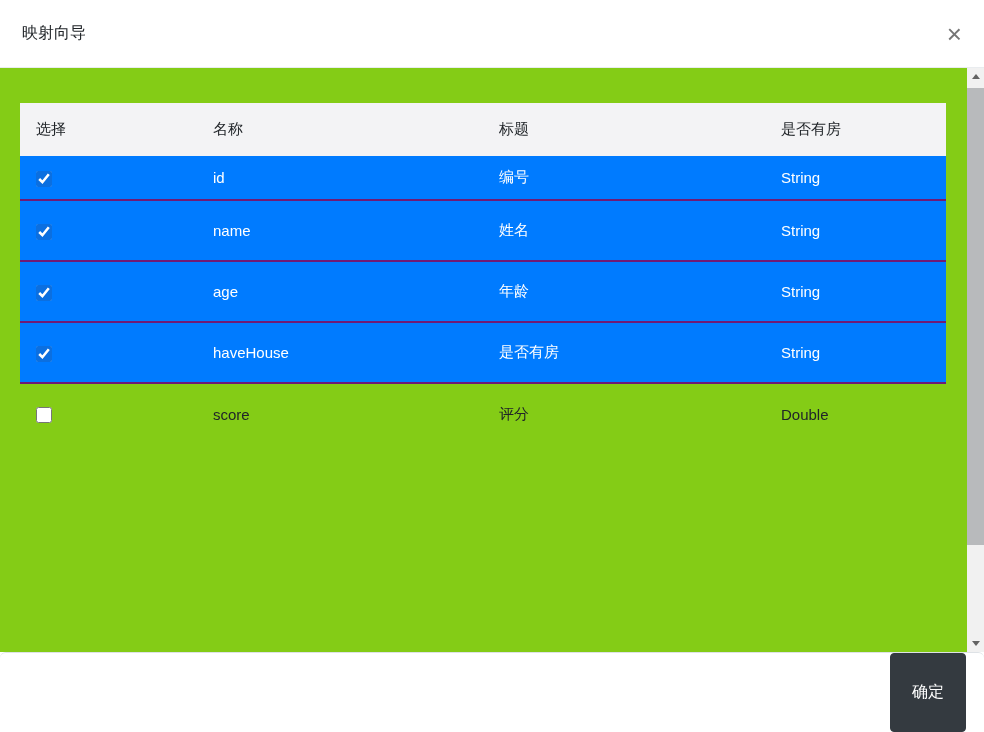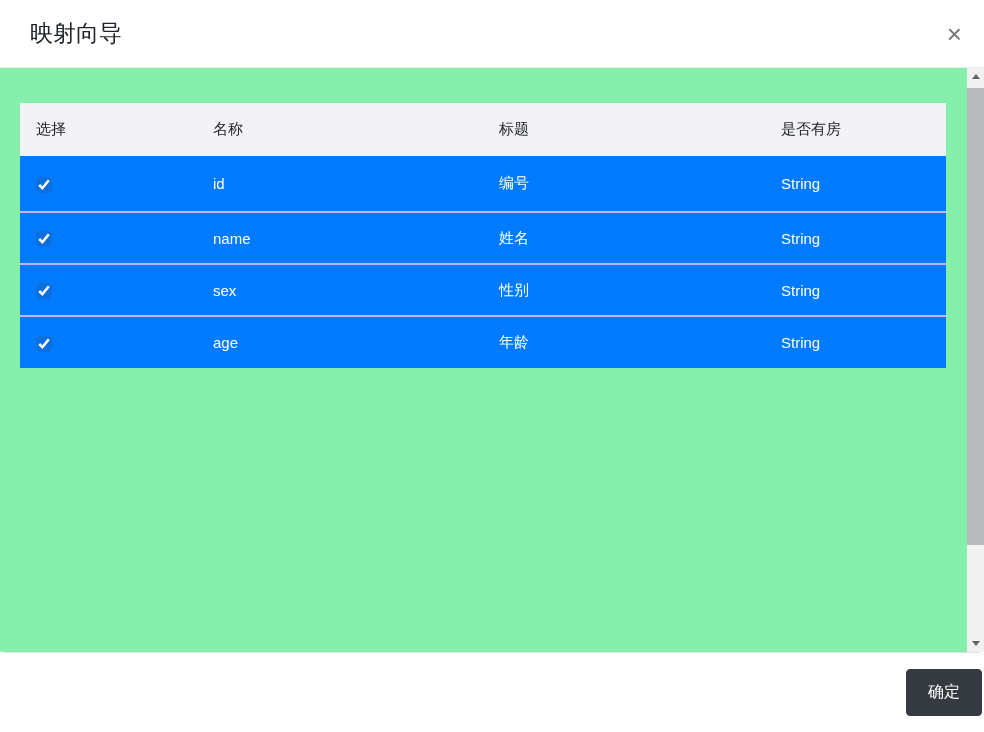--- a/index.html
+++ b/index.html
@@ -13,53 +13,53 @@
   }
   .modal { width: 984px; height: 732px; display: flex; flex-direction: column; background:#fff; }
 
   
   .modal-header {
     height: 68px; flex: 0 0 68px;
     display: flex; align-items: center; justify-content: space-between;
     padding: 0 10px 0 14px;
     border-bottom: 1px solid #e9ecef;
   }
-  .modal-title { font-size: 23px; font-weight: 500; margin: 16px; }
+  .modal-title { font-size: 16px; font-weight: 500; margin: 8px; }
   .close-btn {
     background: none; border: none; cursor: pointer;
     font-size: 26px; line-height: 1; color: #757575;
     padding: 6px 12px; font-weight: 400;
   }
 
   
   .modal-body {
     position: relative; flex: 0 0 584px; height: 584px;
     overflow: hidden;
     padding: 35px 0 0 20px;
-    background: #86efac;
+    background: #84cc16;
   }
   table.map-table {
     border-collapse: collapse;
     width: 926px;
     table-layout: fixed;
     font-size: 15px;
   }
   .map-table th {
     height: 53px;
     background: var(--header-bg, #f3f3f5);
     text-align: left; font-weight: 400;
     padding: 0 0 0 16px; color: #212529;
   }
   .map-table td {
-    height: 52px;
+    height: 61px;
     padding: 0 0 0 16px;
-    border-top: 2px solid #c4b5fd;
+    border-top: 2px solid #701a75;
     color: #212529;
   }
-  .map-table tbody tr:first-child td { border-top: none; height: 56px; }
+  .map-table tbody tr:first-child td { border-top: none; height: 44px; }
   .map-table tr.selected td {
     background: var(--selected-row-bg, #007bff);
     color: var(--selected-row-text, #ffffff);
   }
   .map-table input[type="checkbox"] {
     width: 16px; height: 16px; margin: 0; vertical-align: middle;
     accent-color: #0b6fe0; cursor: pointer;
   }
 
   
@@ -88,22 +88,22 @@
   .sb-thumb {
     position: absolute; left: 0; top: 20px;
     width: 17px; height: 457px;
     background: #b8babc; cursor: pointer;
   }
 
   
   .modal-footer {
     flex: 1 1 auto;
     border-top: 1px solid #dee2e6;
-    display: flex; align-items: center; justify-content: flex-end;
-    padding-right: 2px;
+    display: flex; justify-content: flex-end;
+    padding-right: 18px;
     border-radius: 6px;
   }
   .btn-confirm {
     background: var(--confirm-button-bg, #343a40);
     color: var(--confirm-button-text, #ffffff);
     border: 1px solid var(--confirm-button-bg, #343a40);
     border-radius: 4px;
     font-size: 16px;
     font-family: inherit;
     padding: 11px 21px;
@@ -145,29 +145,35 @@
             <td>String</td>
           </tr>
           <tr class="selected">
             <td><input type="checkbox" checked="" style=""></td>
             <td>name</td>
             <td>姓名</td>
             <td>String</td>
           </tr>
           <tr class="selected">
             <td><input type="checkbox" checked="" style=""></td>
-            <td>sex</td>
-            <td>性别</td>
+            <td>age</td>
+            <td>年龄</td>
             <td>String</td>
           </tr>
           <tr class="selected">
             <td><input type="checkbox" checked="" style=""></td>
-            <td>age</td>
-            <td>年龄</td>
+            <td>haveHouse</td>
+            <td>是否有房</td>
             <td>String</td>
+          </tr>
+          <tr>
+            <td><input type="checkbox" style=""></td>
+            <td>score</td>
+            <td>评分</td>
+            <td>Double</td>
           </tr>
         </tbody>
     </table>
 
     <div class="v-scrollbar">
       <div class="sb-btn up">
         <span class="tri-up"></span>
       </div>
       <div class="sb-thumb"></div>
       <div class="sb-btn down">

